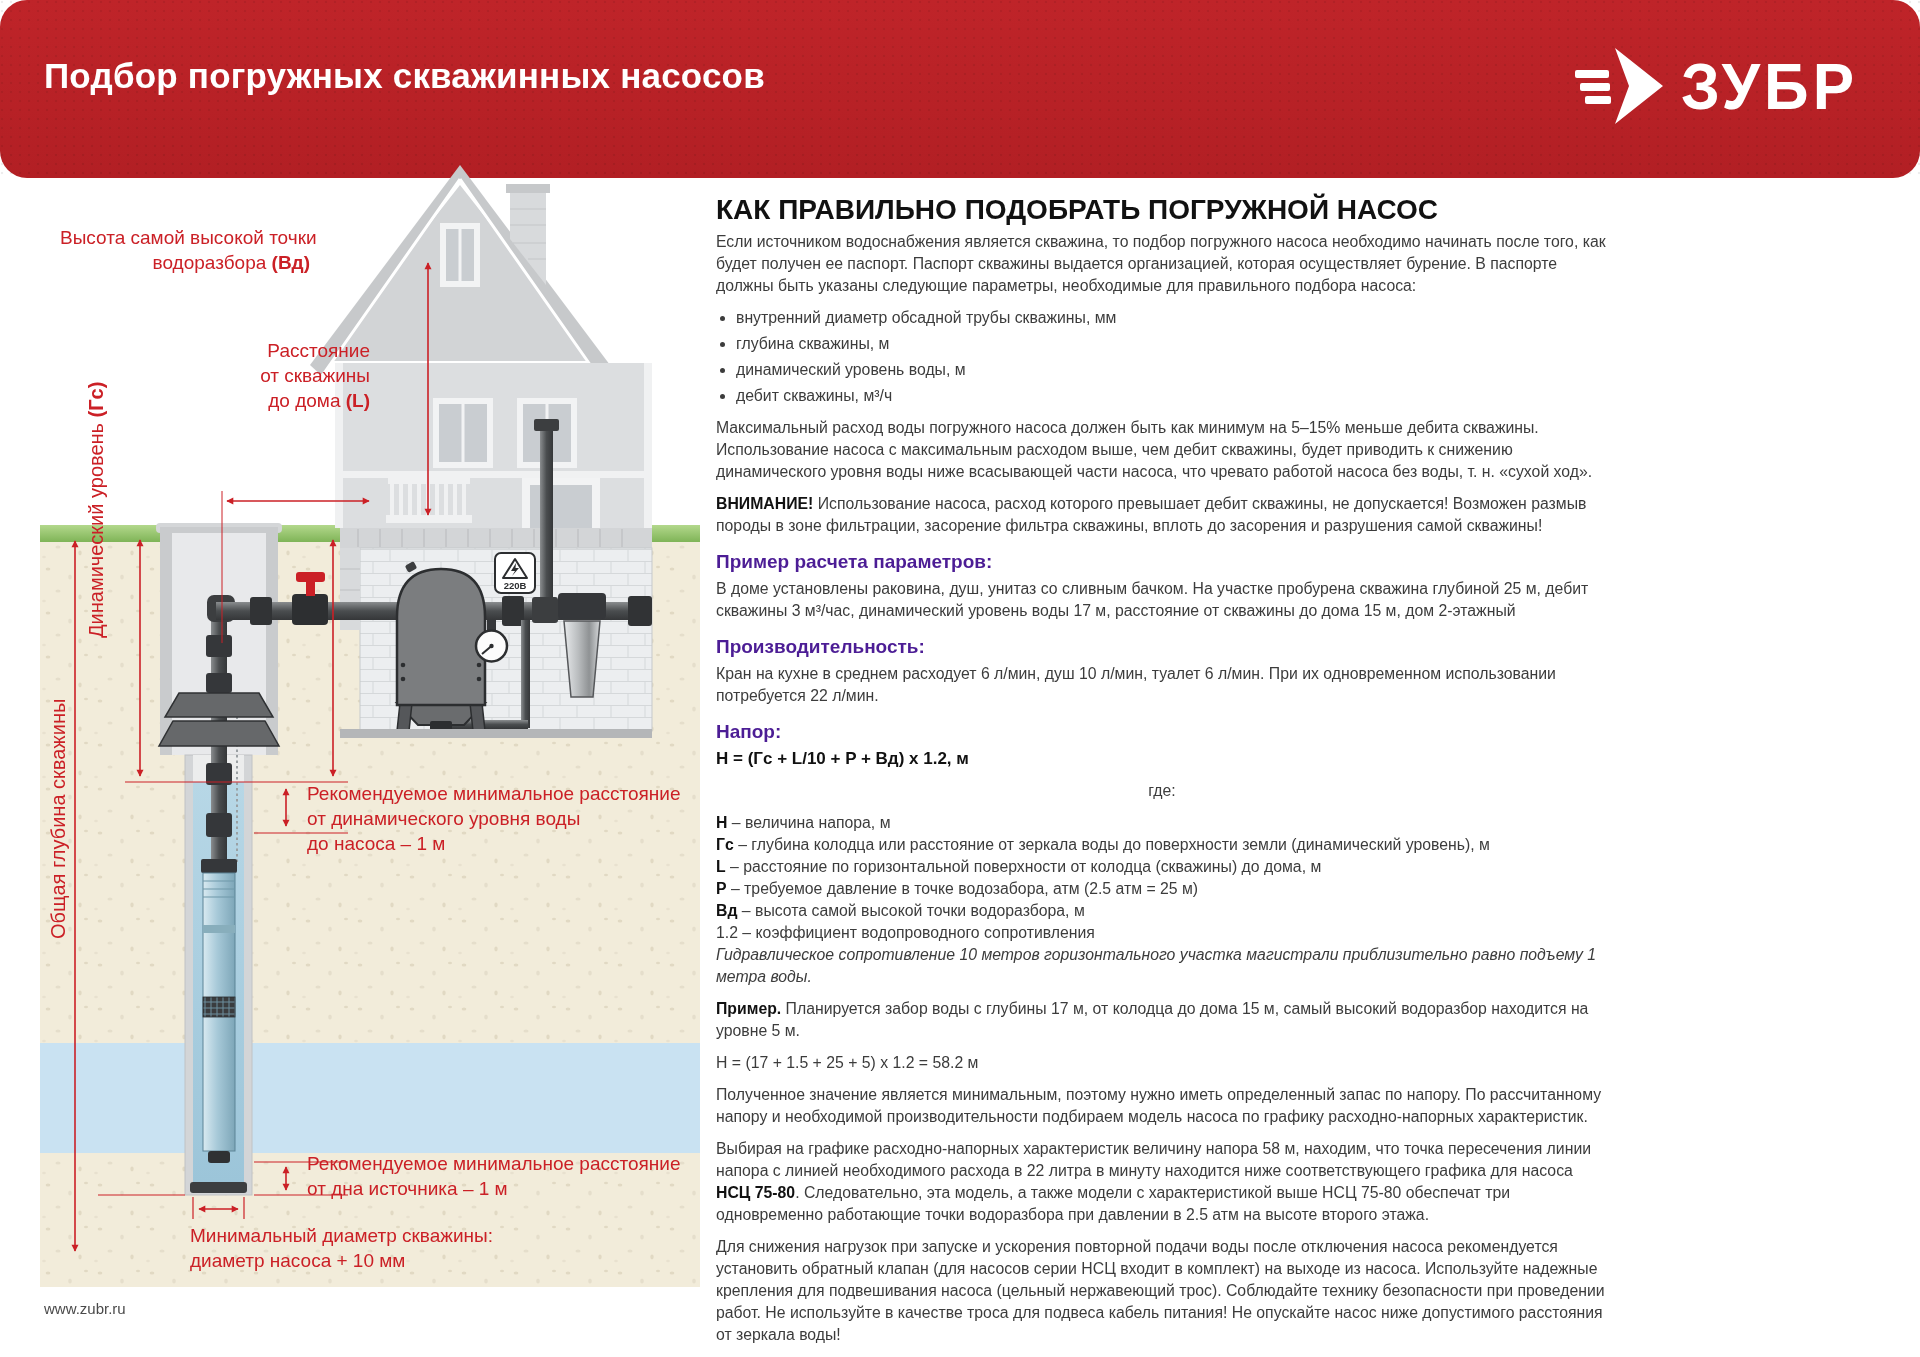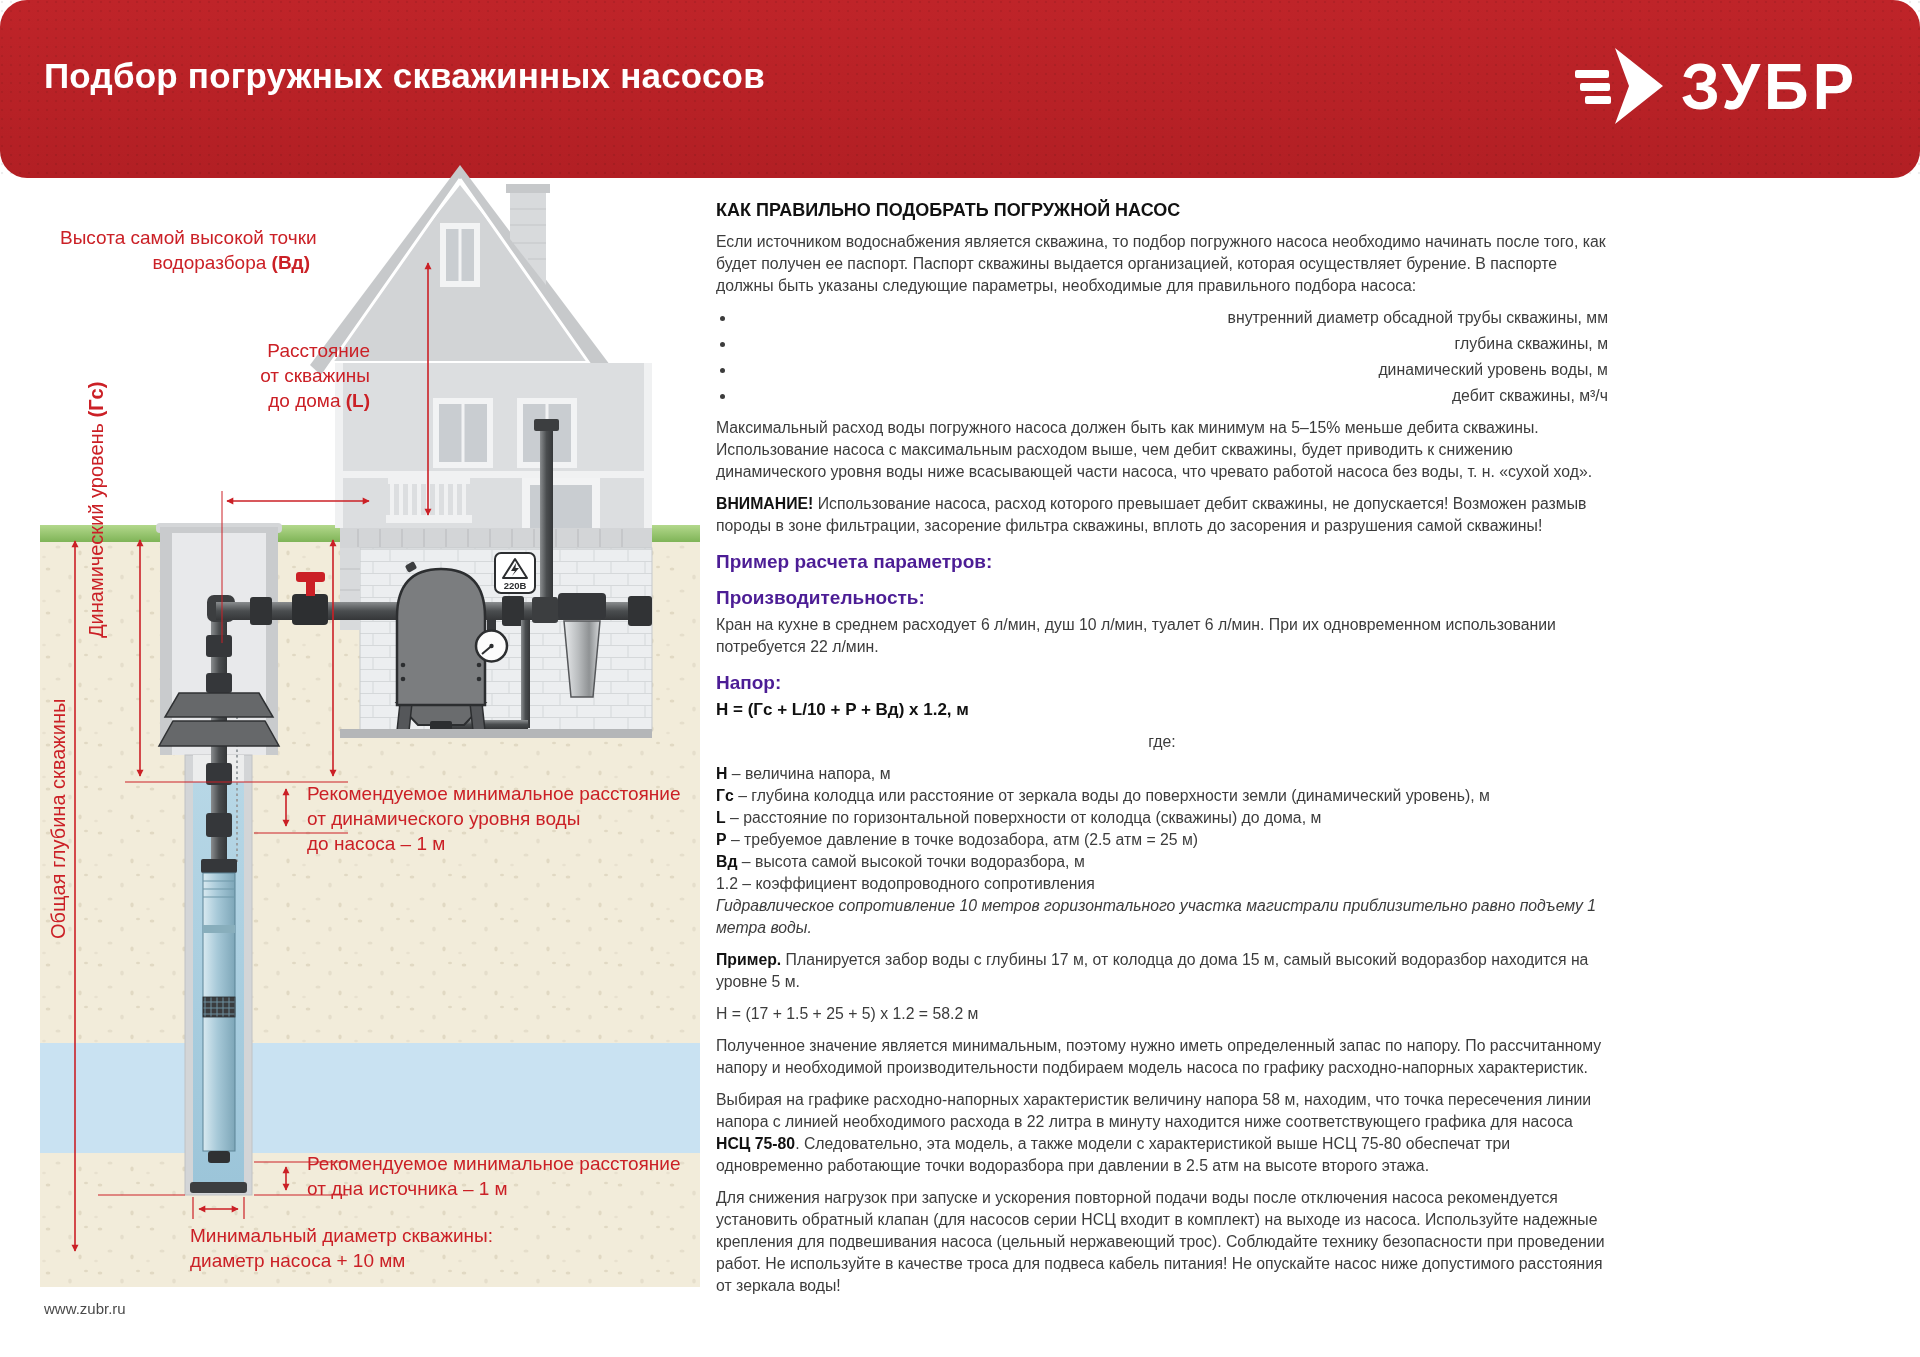--- a/index.html
+++ b/index.html
@@ -21,25 +21,25 @@
   
   .diagram{position:absolute;left:40px;top:165px;width:660px;height:1125px;}
   .diagram svg.scene{position:absolute;left:0;top:0;}
   .dlabel{position:absolute;color:#cb2026;font-size:19px;line-height:25px;white-space:nowrap;}
   .dlabel b{font-weight:bold;}
   .vrot{writing-mode:vertical-rl;transform:rotate(180deg);text-align:center;}
 
   
   .article{position:absolute;left:716px;top:198px;width:892px;color:#3c3c3c;
            font-size:15.8px;line-height:22px;}
-  .article h1{font-size:18px;line-height:24px;color:#111;margin:0 0 9px;}
+  .article h1{font-size:28px;line-height:24px;color:#111;margin:0 0 9px;}
   .article h2{font-size:19px;line-height:23px;color:#4c1d95;margin:13px 0 5px;}
   .article p{margin:0 0 10px;}
   .article p.tight{margin:0 0 6px;}
-  .article ul{margin:8px 0 10px;padding-left:20px;text-align:right;}
+  .article ul{margin:8px 0 10px;padding-left:20px;}
   .article li{margin:0 0 4px;}
   .article b.lead{color:#111;}
   .formula{font-weight:bold;font-size:17px;color:#111;margin:2px 0 6px;}
   .where{margin:0 0 2px;text-align:center;}
   .def-row{margin:0;}
   .def-row b{color:#111;}
   .def-row b.plain{font-weight:normal;color:#3c3c3c;}
   .note{font-style:italic;margin:13px 0 13px;}
   .exformula{margin:0 0 2px;}
 
@@ -296,20 +296,21 @@
       <li>внутренний диаметр обсадной трубы скважины, мм</li>
       <li>глубина скважины, м</li>
       <li>динамический уровень воды, м</li>
       <li>дебит скважины, м³/ч</li>
     </ul>
     <p>Максимальный расход воды погружного насоса должен быть как минимум на 5–15% меньше дебита скважины. Использование насоса с максимальным расходом выше, чем дебит скважины, будет приводить к снижению динамического уровня воды ниже всасывающей части насоса, что чревато работой насоса без воды, т. н. «сухой ход».</p>
     <p>
       <b class="lead">ВНИМАНИЕ!</b><span> Использование насоса, расход которого превышает дебит скважины, не допускается! Возможен размыв породы в зоне фильтрации, засорение фильтра скважины, вплоть до засорения и разрушения самой скважины!</span>
     </p>
     <h2>Пример расчета параметров:</h2>
+    <p class="tight">В доме установлены раковина, душ, унитаз со сливным бачком. На участке пробурена скважина глубиной 25 м, дебит скважины 3 м³/час, динамический уровень воды 17 м, расстояние от скважины до дома 15 м, дом 2-этажный</p>
     <h2>Производительность:</h2>
     <p class="tight">Кран на кухне в среднем расходует 6 л/мин, душ 10 л/мин, туалет 6 л/мин. При их одновременном использовании потребуется 22 л/мин.</p>
     <h2>Напор:</h2>
     <p class="formula">H = (Гс + L/10 + P + Вд) x 1.2, м</p>
     <p class="where">где:</p>
     <div class="def-row"><b>H</b><span> – величина напора, м</span></div>
     <div class="def-row"><b>Гс</b><span> – глубина колодца или расстояние от зеркала воды до поверхности земли (динамический уровень), м</span></div>
     <div class="def-row"><b>L</b><span> – расстояние по горизонтальной поверхности от колодца (скважины) до дома, м</span></div>
     <div class="def-row"><b>P</b><span> – требуемое давление в точке водозабора, атм (2.5 атм = 25 м)</span></div>
     <div class="def-row"><b>Вд</b><span> – высота самой высокой точки водоразбора, м</span></div>

